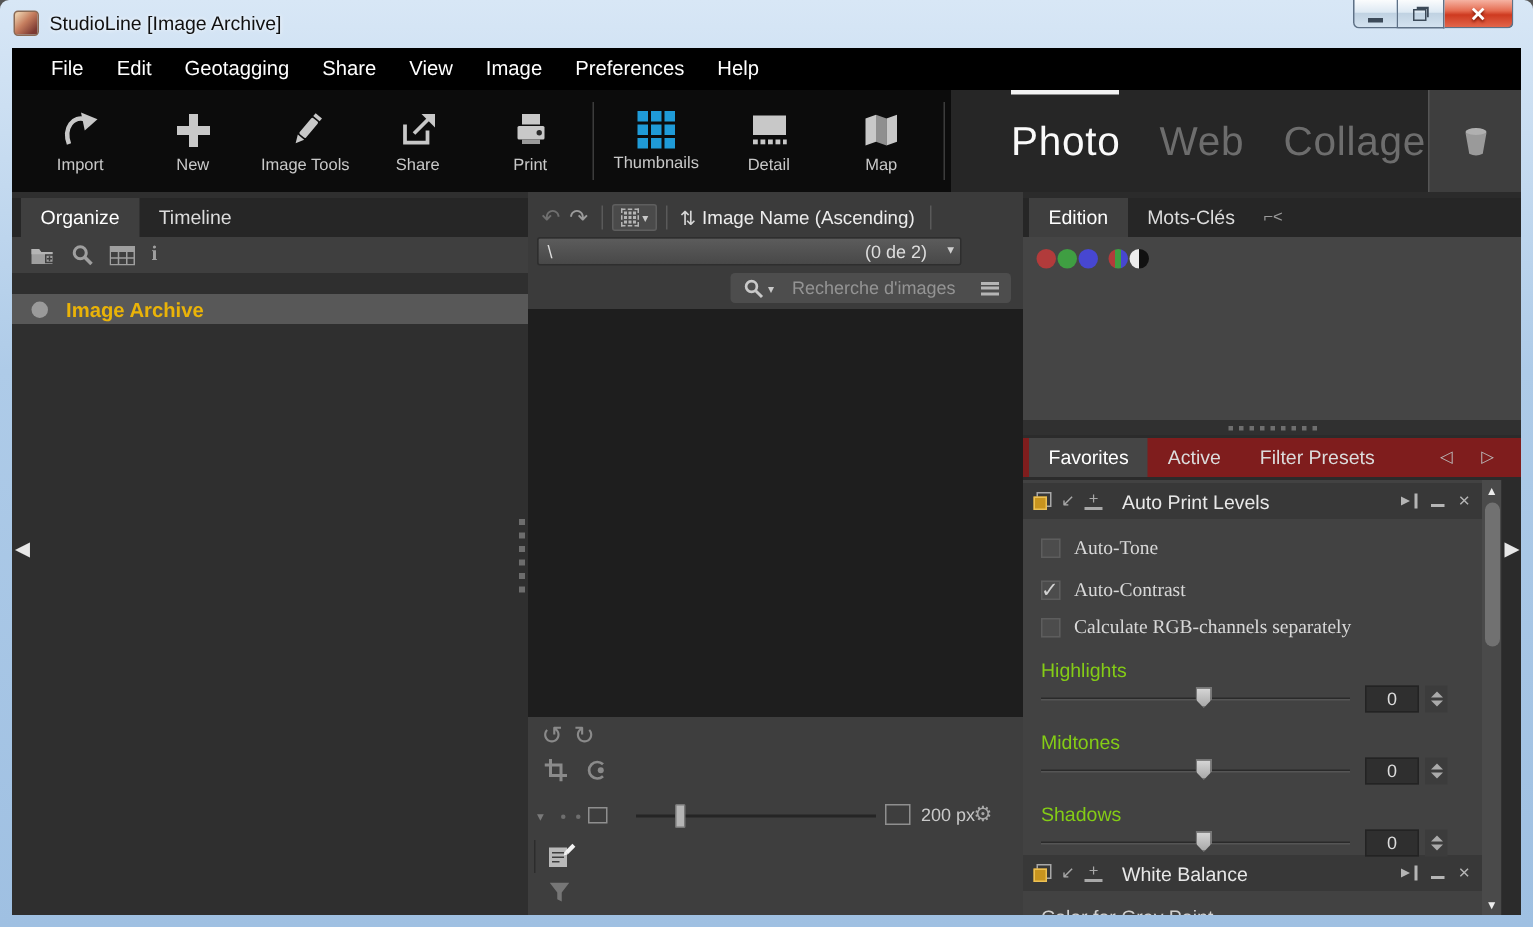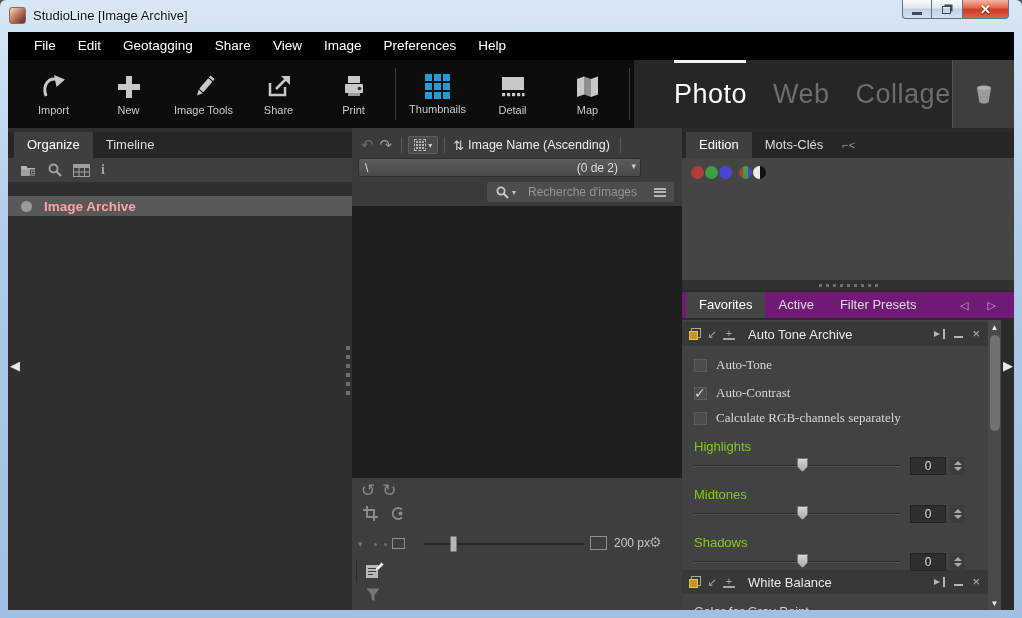--- a/index.html
+++ b/index.html
@@ -43,21 +43,21 @@
   .left-panel { position:absolute; left:0; top:0; width:344px; height:482px; background:#2f2f2f; padding-top:4px; }
   .center-panel { position:absolute; left:344px; top:0; width:330px; height:482px; background:#3b3b3b; }
   .right-panel { position:absolute; left:674px; top:0; width:332px; height:482px; background:#2b2b2b; padding-top:4px; }
   
   .lp-tabs { height:26px; display:flex; background:#262626; padding-left:6px; }
   .p-tab { padding:0 13px; line-height:26px; font-size:13px; color:#dcdcdc; }
   .p-tab.active { background:#3f3f3f; color:#fff; }
   .lp-iconrow { height:24px; background:#3f3f3f; display:flex; align-items:center; gap:11px; padding-left:12px; }
   .lp-root { height:20px; margin-top:14px; background:#585858; display:flex; align-items:center; }
   .lp-bullet { width:11px; height:11px; border-radius:50%; background:#9a9a9a; margin-left:13px; }
-  .lp-root-label { margin-left:12px; font-size:13.5px; font-weight:bold; color:#fca5a5;text-align:right; }
+  .lp-root-label { margin-left:12px; font-size:13.5px; font-weight:bold; color:#eab308;text-align:right; }
   .v-dots { position:absolute; left:338px; top:218px; display:flex; flex-direction:column; gap:5px; }
   .v-dots span { width:4px; height:4px; background:#6d6d6d; }
   .collapse-left { position:absolute; left:2px; top:230px; color:#e8e8e8; font-size:13px; }
   
   .cp-toolbar { height:78px; padding-top:6px; }
   .cp-row1 { height:22px; display:flex; align-items:center; padding-left:6px; }
   .nav-arrow { font-size:15px; color:#6f6f6f; padding:0 3px; }
   .nav-arrow.fwd { color:#9c9c9c; }
   .cp-sep { width:1px; height:16px; background:#5a5a5a; margin:0 6px; }
   .gridview-btn { width:30px; height:18px; background:#4a4a4a; border:1px solid #5e5e5e; border-radius:2px;
@@ -98,21 +98,21 @@
   .funnel-row { position:absolute; left:14px; top:110px; }
   
   .rp-tabs { height:26px; display:flex; background:#262626; padding-left:4px; align-items:center; }
   .rp-collapse-icon { margin-left:6px; color:#9a9a9a; font-size:11px; }
   .rp-edition { height:122px; background:#454545; padding:8px 0 0 9px; display:flex; gap:0; align-items:center;
     align-items:flex-start; }
   .dot { width:13px; height:13px; border-radius:50%; margin-right:1px; }
   .dot-gap { width:6px; }
   .h-dots { height:10px; background:#303030; display:flex; align-items:center; justify-content:center; gap:4px; }
   .h-dots span { width:3px; height:3px; background:#6f6f6f; }
-  .rp-preset-tabs { height:26px; margin-top:2px; background:#701a75; display:flex; align-items:center; padding-left:4px; position:relative; }
+  .rp-preset-tabs { height:26px; margin-top:2px; background:#7f1d1d; display:flex; align-items:center; padding-left:4px; position:relative; }
   .preset-arrows { position:absolute; right:10px; top:0; line-height:26px; font-size:11px; color:#bdbdbd; letter-spacing:8px; }
   .rp-stack { position:absolute; left:0; top:192px; width:306px; height:290px; background:#424242; overflow:hidden; }
   .panel-header { height:24px; margin-top:2px; background:#383838; display:flex; align-items:center; padding:0 8px 0 7px; }
   .ph-title { margin-left:8px; font-size:13px; color:#e8e8e8; flex:1; }
   .ph-icon { display:inline-block; margin-right:5px; position:relative; width:12px; height:12px; }
   .ic-copy::before { content:""; position:absolute; right:0; top:0; width:8px; height:8px; border:1px solid #a8a8a8; }
   .ic-copy::after { content:""; position:absolute; left:0; bottom:0; width:7px; height:7px; background:#c8941e; border:1px solid #ecc054; }
   .ic-apply { color:#a8a8a8; font-size:11px; line-height:12px; text-align:center; }
   .ic-add { color:#a8a8a8; font-size:11px; line-height:11px; text-align:center; border-bottom:2px solid #a8a8a8; }
   .ph-right { display:flex; align-items:center; gap:9px; }
@@ -469,21 +469,21 @@
           <span class="p-tab">Filter Presets</span>
           <span class="preset-arrows">◁ ▷</span>
         </div>
 
         <div class="rp-stack">
 
           <div class="panel-header">
             <span class="ph-icon ic-copy"></span>
             <span class="ph-icon ic-apply">↙</span>
             <span class="ph-icon ic-add">+</span>
-            <span class="ph-title">Auto Tone Archive</span>
+            <span class="ph-title">Auto Print Levels</span>
             <span class="ph-right">
               <span class="ic-popout"></span>
               <span class="ic-min"></span>
               <span class="ic-x">×</span>
             </span>
           </div>
           <div class="panel-body">
             <div class="cb-row">
               <span class="checkbox">
                   <span class="cb-mark"></span>

